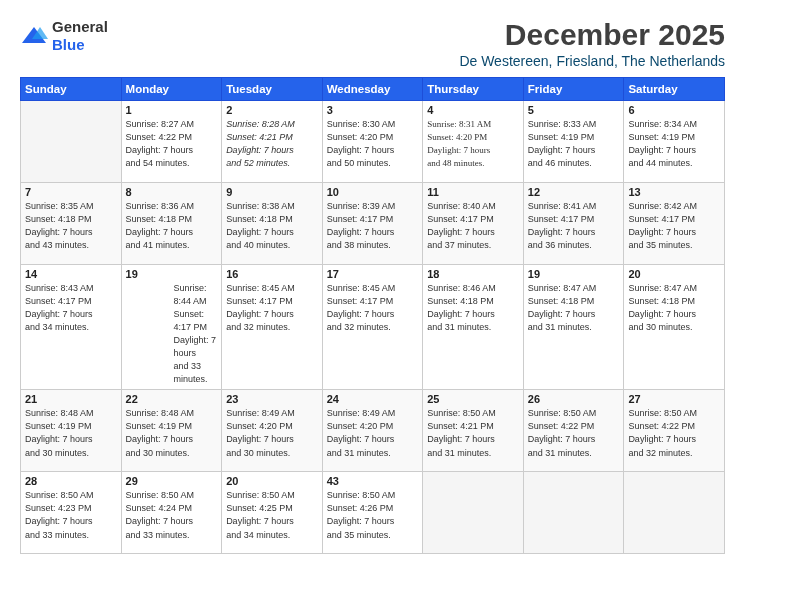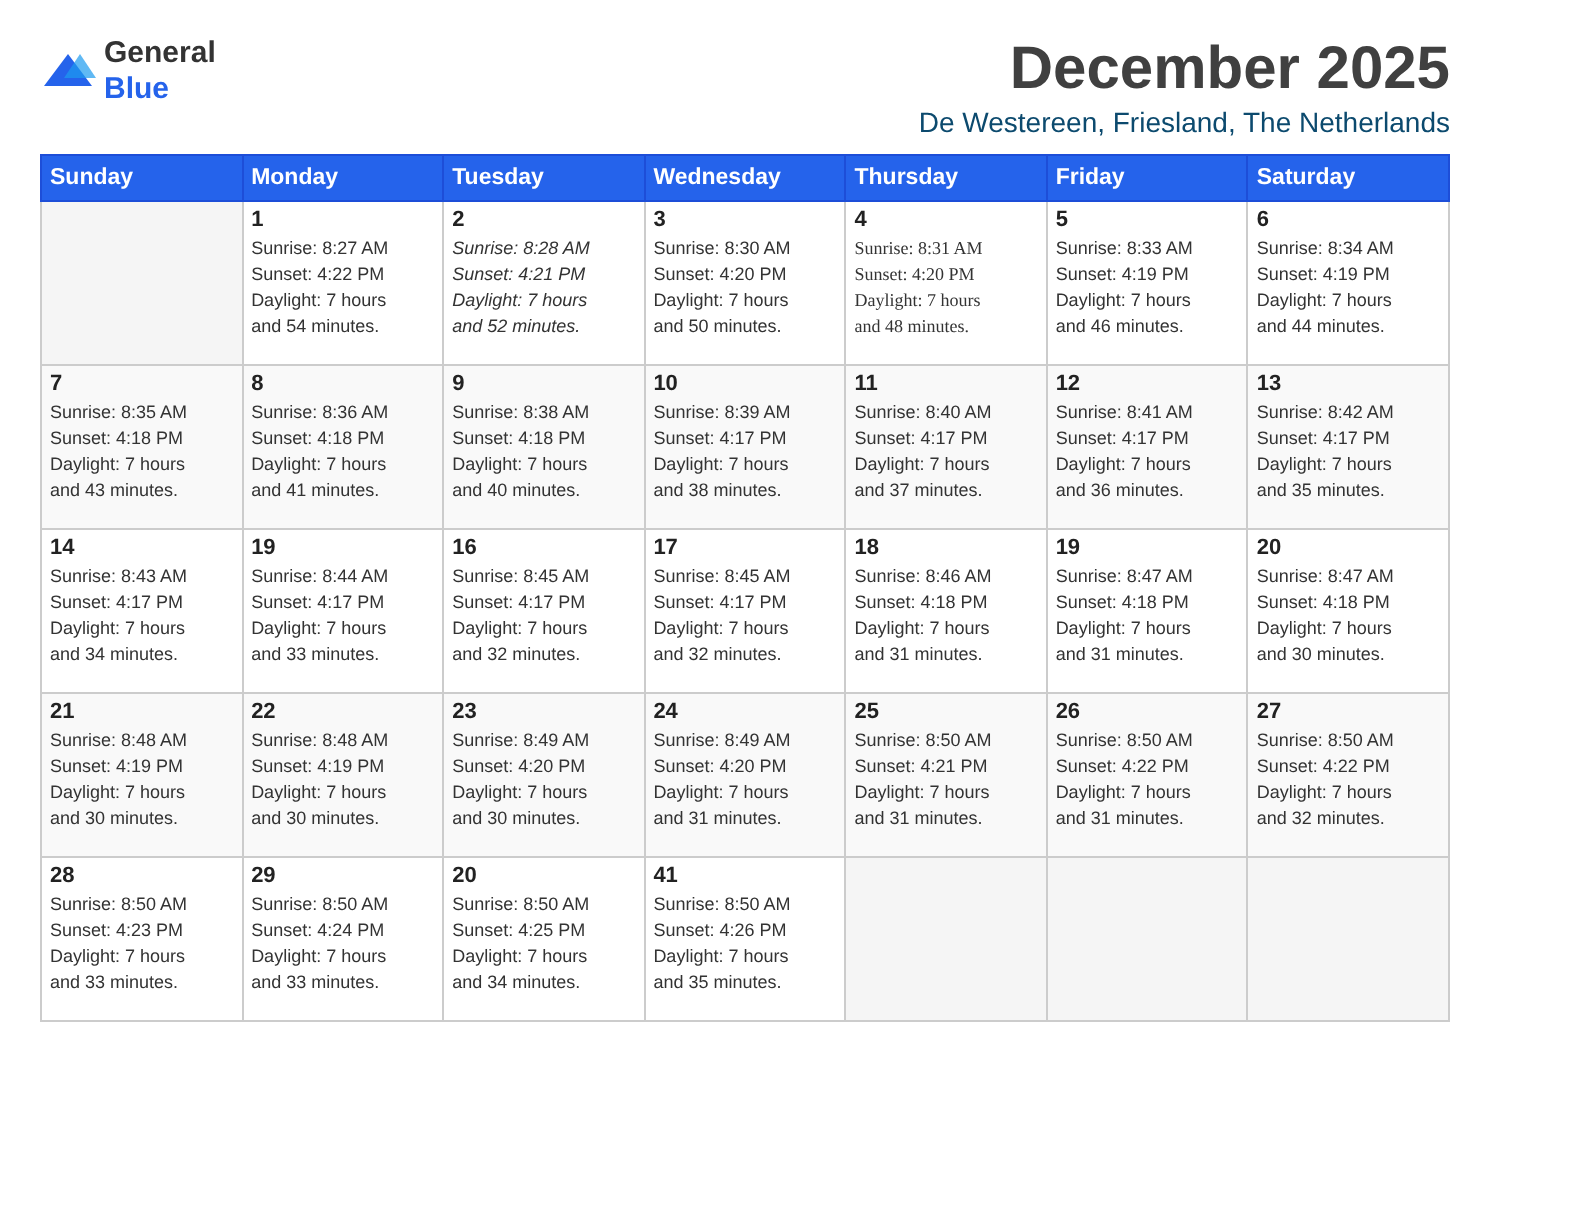--- a/index.html
+++ b/index.html
@@ -222,21 +222,21 @@
         <tr>
           <td>
             <span class="day-num">14</span>
             <div class="day-info" style="white-space: pre-line;">Sunrise: 8:43 AM
 Sunset: 4:17 PM
 Daylight: 7 hours
 and 34 minutes.</div>
           </td>
           <td>
             <span class="day-num">19</span>
-            <div class="day-info" style="white-space: pre-line;">Sunrise: 8:44 AM
+            <div class="day-info" style="white-space: pre-line; margin-left: 48px;">Sunrise: 8:44 AM
 Sunset: 4:17 PM
 Daylight: 7 hours
 and 33 minutes.</div>
           </td>
           <td>
             <span class="day-num">16</span>
             <div class="day-info" style="white-space: pre-line;">Sunrise: 8:45 AM
 Sunset: 4:17 PM
 Daylight: 7 hours
 and 32 minutes.</div>
@@ -337,21 +337,21 @@
 and 33 minutes.</div>
           </td>
           <td>
             <span class="day-num">20</span>
             <div class="day-info" style="white-space: pre-line;">Sunrise: 8:50 AM
 Sunset: 4:25 PM
 Daylight: 7 hours
 and 34 minutes.</div>
           </td>
           <td>
-            <span class="day-num">41</span>
+            <span class="day-num">43</span>
             <div class="day-info" style="white-space: pre-line;">Sunrise: 8:50 AM
 Sunset: 4:26 PM
 Daylight: 7 hours
 and 35 minutes.</div>
           </td>
           <td class="empty-cell"></td>
           <td class="empty-cell"></td>
           <td class="empty-cell"></td>
         </tr>
       </tbody>

